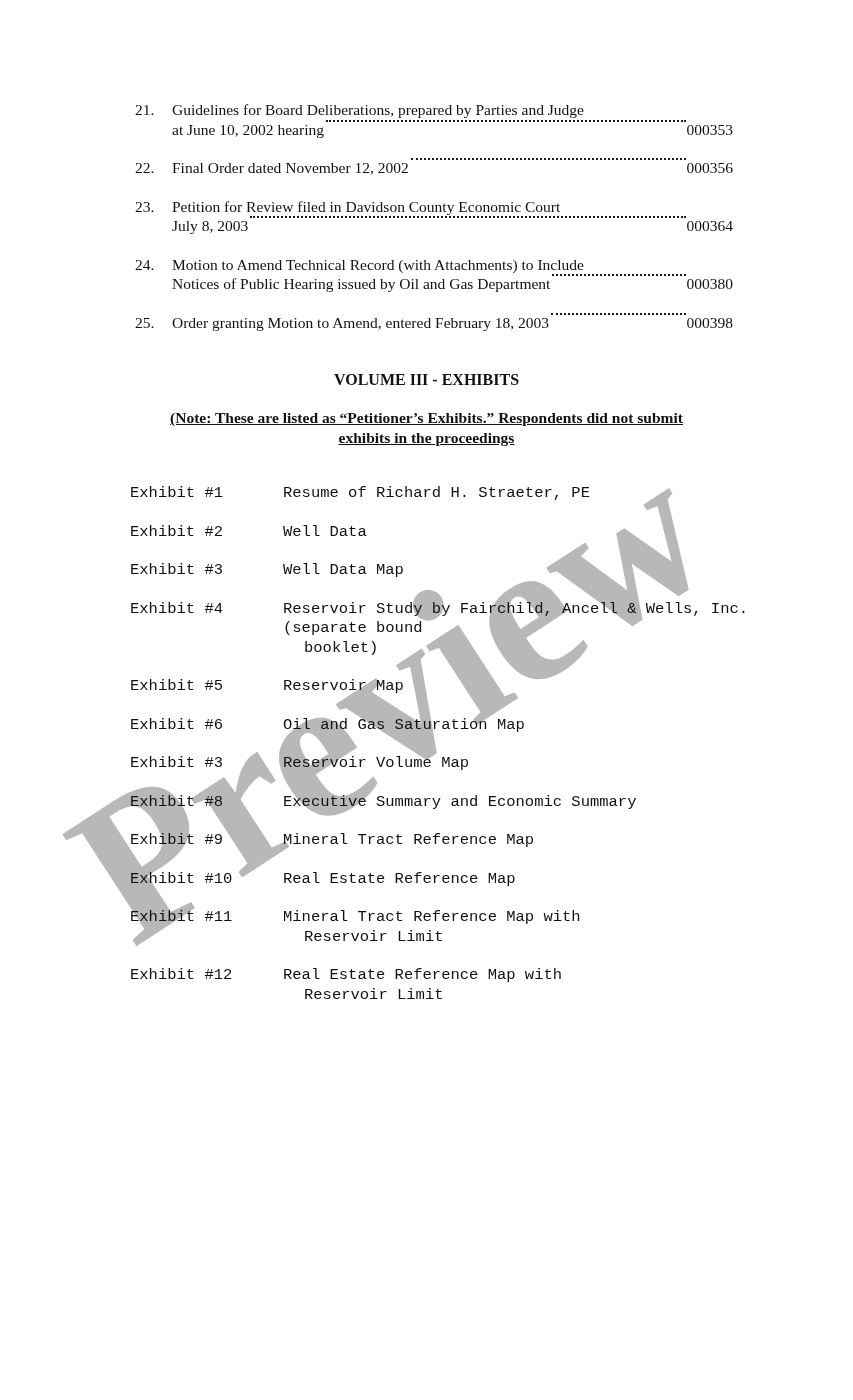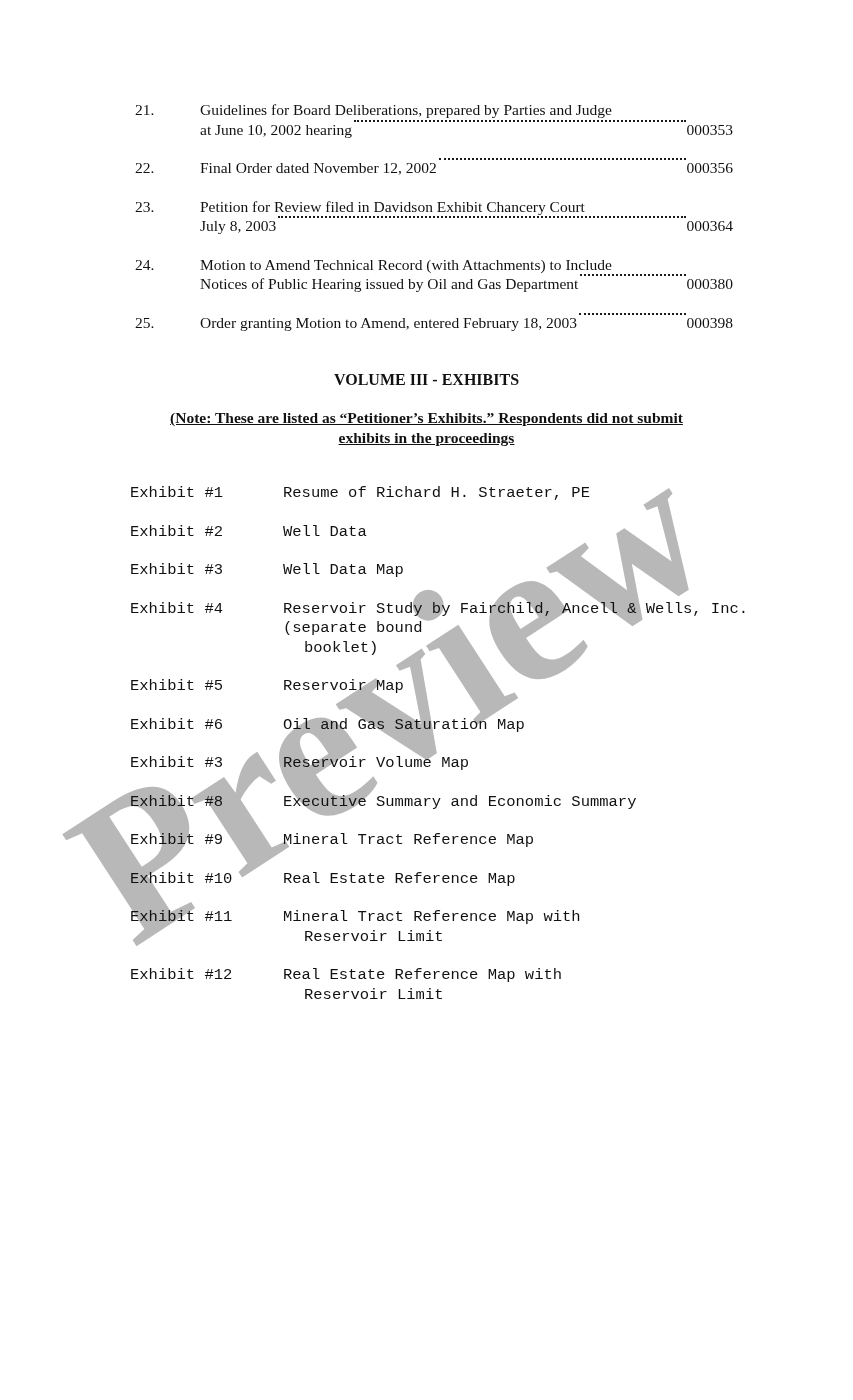--- a/index.html
+++ b/index.html
@@ -36,21 +36,20 @@
     z-index: 1;
   }
   
   .toc {
     margin: 100px 120px 0 135px; 
   }
   .toc-item {
     display: flex;
     margin-bottom: 19px;
     line-height: 19.5px;
-    gap: 28px;
   }
   .toc-num {
     width: 37px;
     flex: 0 0 37px;
   }
   .toc-body {
     flex: 1;
     min-width: 0;
   }
   .leader-line {
@@ -131,21 +130,21 @@
             <span>Final Order dated November 12, 2002</span>
             <span class="dots"></span>
             <span>000356</span>
           </div>
         </div>
       </div>
 
       <div class="toc-item">
         <div class="toc-num">23.</div>
         <div class="toc-body">
-          <div>Petition for Review filed in Davidson Exhibit Chancery Court</div>
+          <div>Petition for Review filed in Davidson County Economic Court</div>
           <div class="leader-line">
             <span>July 8, 2003</span>
             <span class="dots"></span>
             <span>000364</span>
           </div>
         </div>
       </div>
 
       <div class="toc-item">
         <div class="toc-num">24.</div>

